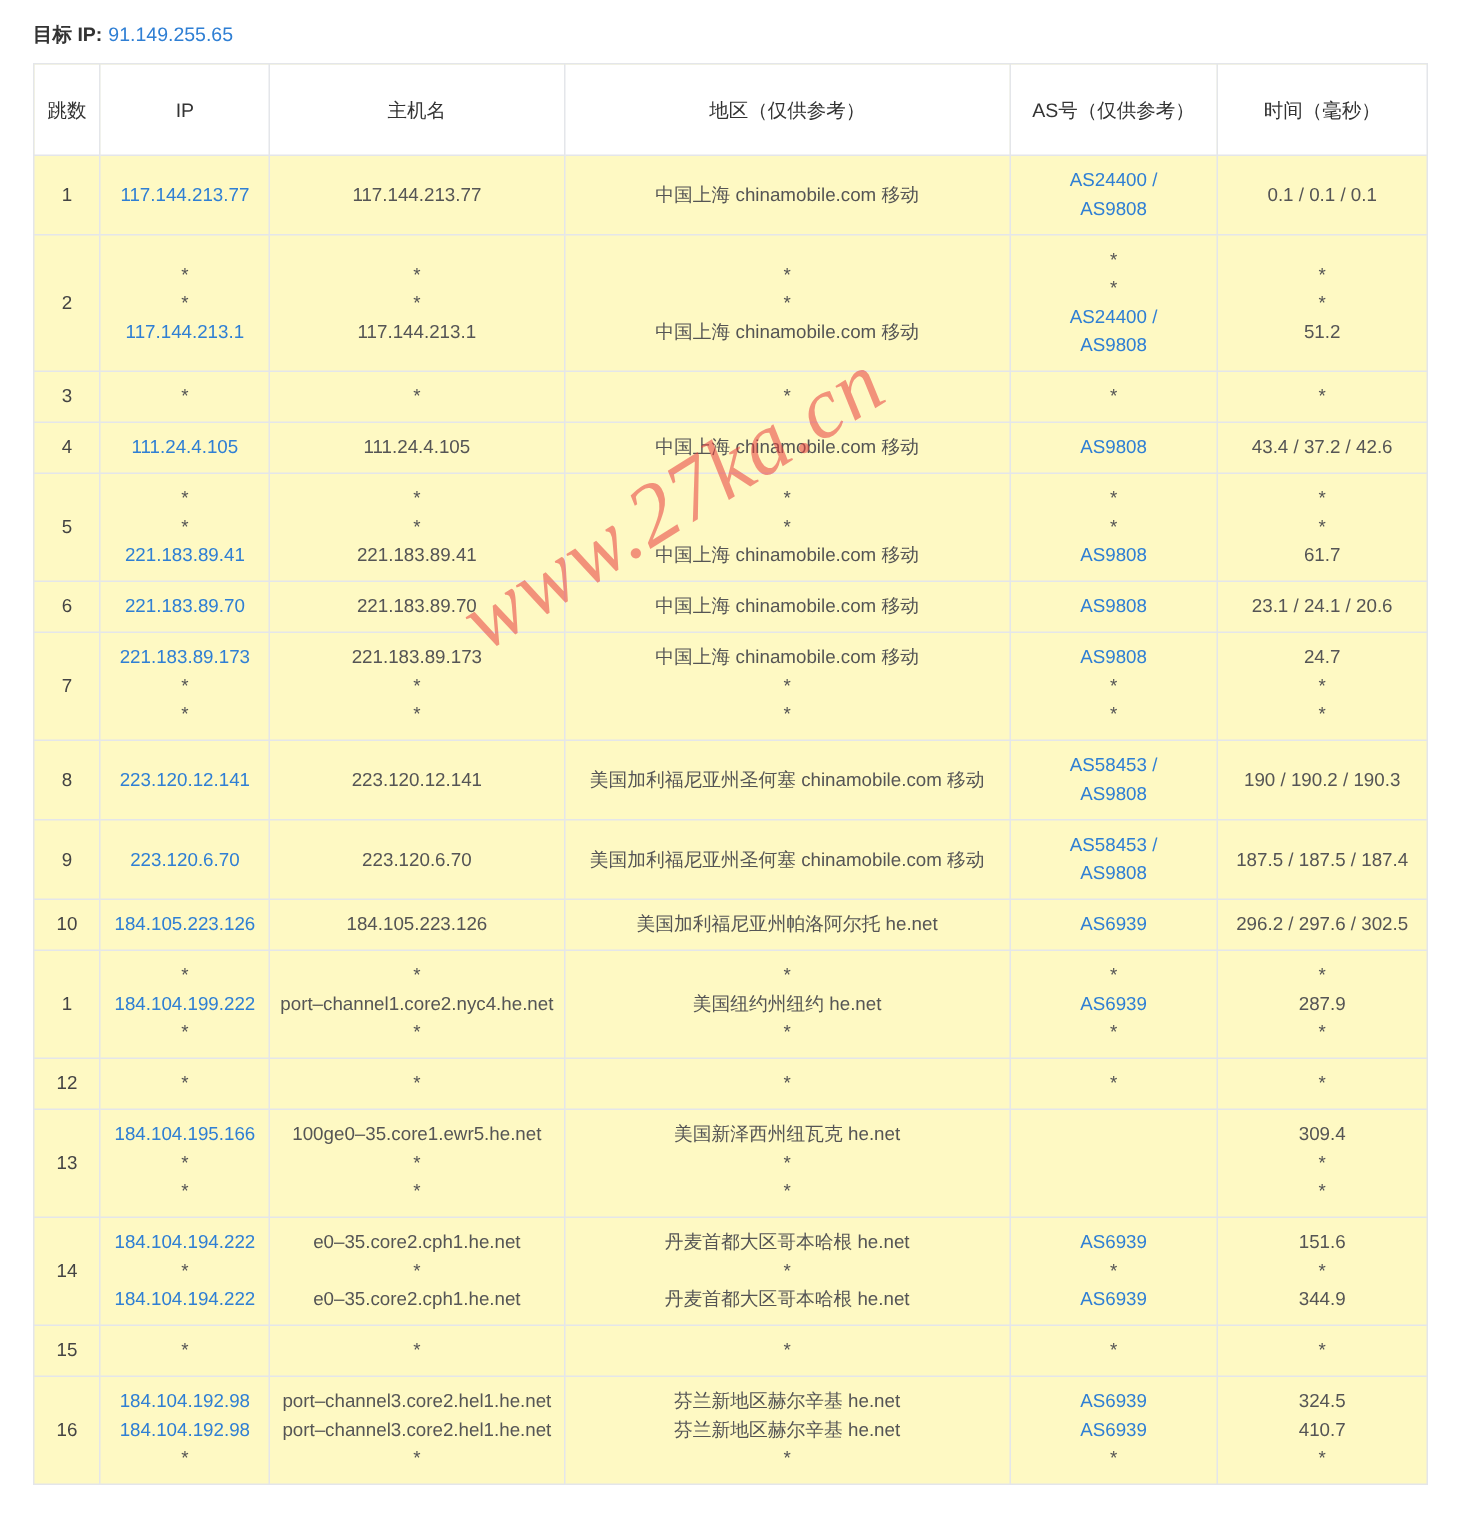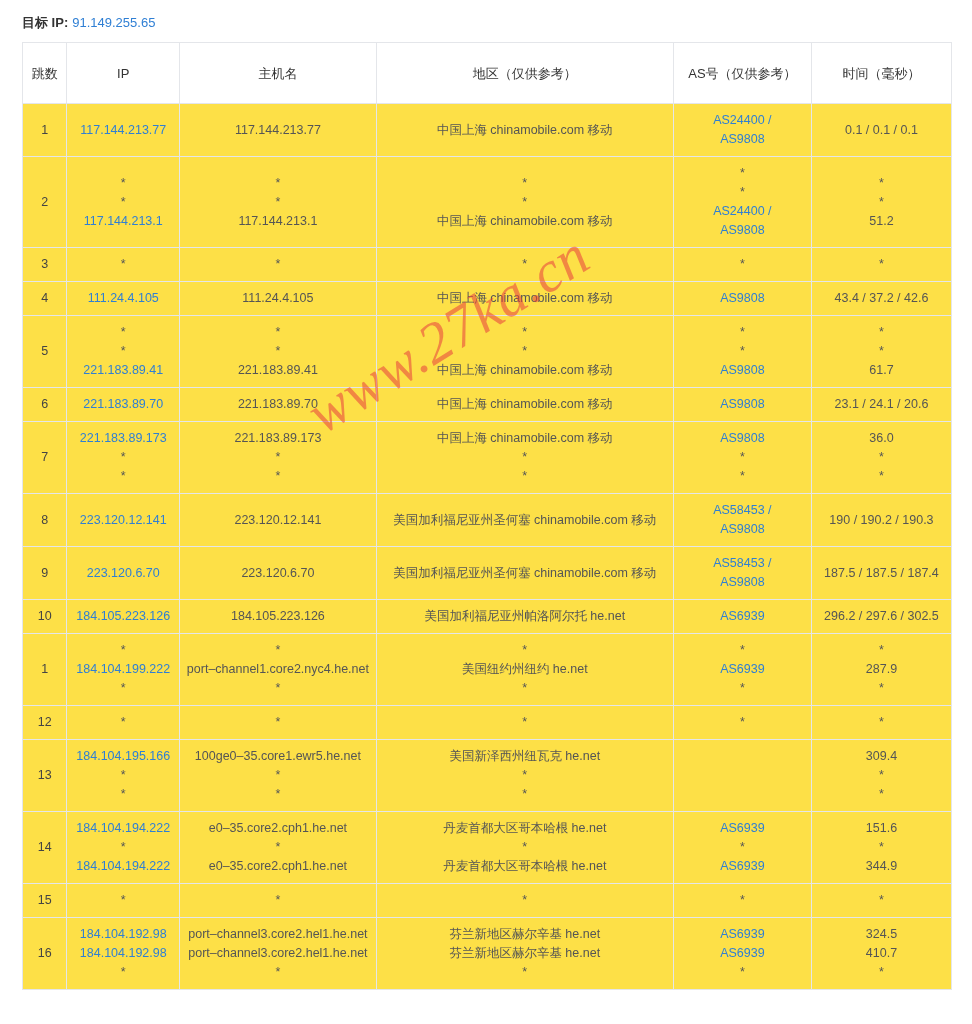--- a/index.html
+++ b/index.html
@@ -29,21 +29,21 @@
   }
   .target-bar .ip {
     color: #2f7fd4;
     margin-left: 4px;
   }
   table.trace {
     border-collapse: collapse;
     width: 930px;
     margin: 0 0 0 22px;
     table-layout: fixed;
-    background: #fde047;
+    background: #fef9c3;
   }
   table.trace th, table.trace td {
     border: 1px solid #e4e6ea;
     font-size: 12.5px;
     color: #444444;
     text-align: center;
     vertical-align: middle;
     padding: 7px 4px;
     line-height: 19px;
     word-wrap: break-word;
@@ -200,21 +200,21 @@
           <td class=""><span class="muted">中国上海 chinamobile.com 移动</span></td>
           <td class="ascell"><span class="lnk">AS9808</span></td>
           <td class=""><span class="muted">23.1 / 24.1 / 20.6</span></td>
         </tr>
         <tr>
           <td>7</td>
           <td class="ipcell"><span class="lnk">221.183.89.173</span><br><span class="star">*</span><br><span class="star">*</span></td>
           <td class=""><span class="muted">221.183.89.173</span><br><span class="star">*</span><br><span class="star">*</span></td>
           <td class=""><span class="muted">中国上海 chinamobile.com 移动</span><br><span class="star">*</span><br><span class="star">*</span></td>
           <td class="ascell"><span class="lnk">AS9808</span><br><span class="star">*</span><br><span class="star">*</span></td>
-          <td class=""><span class="muted">36.0</span><br><span class="star">*</span><br><span class="star">*</span></td>
+          <td class=""><span class="muted">24.7</span><br><span class="star">*</span><br><span class="star">*</span></td>
         </tr>
         <tr>
           <td>8</td>
           <td class="ipcell"><span class="lnk">223.120.12.141</span></td>
           <td class=""><span class="muted">223.120.12.141</span></td>
           <td class=""><span class="muted">美国加利福尼亚州圣何塞 chinamobile.com 移动</span></td>
           <td class="ascell"><span class="lnk">AS58453 /</span><br><span class="lnk">AS9808</span></td>
           <td class=""><span class="muted">190 / 190.2 / 190.3</span></td>
         </tr>
         <tr>

